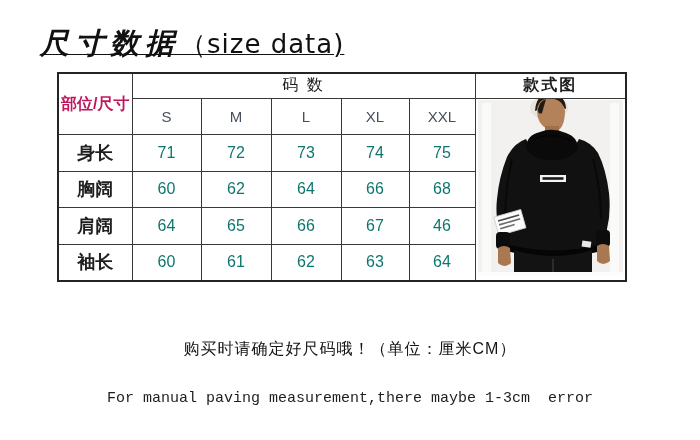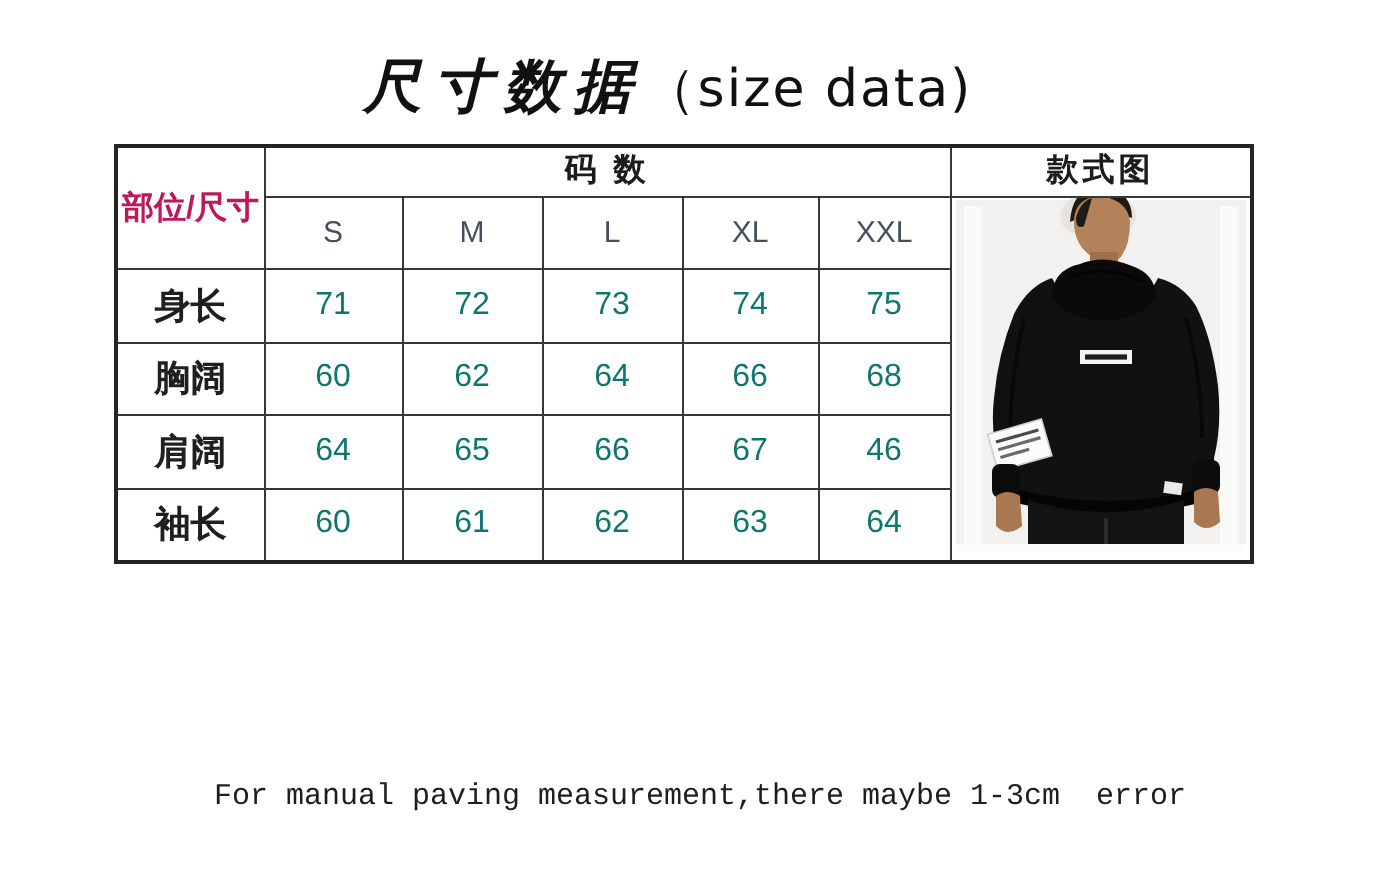--- a/index.html
+++ b/index.html
@@ -10,25 +10,25 @@
     position: relative;
     overflow: hidden;
     color: #222;
   }
 
   
   .title {
     position: absolute;
     top: 24px; left: 0;
     width: 628px;
-    text-align: center;
     padding-left: 40px;
     box-sizing: border-box;
     white-space: nowrap;
     color: #111;
+    text-decoration: underline;
   }
   .title .t-cn {
     font-family: "DejaVu Serif", serif;
     font-weight: bold;
     font-style: italic;
     font-size: 29px;
     letter-spacing: 6px;
   }
   .title .t-en {
     font-family: "DejaVu Sans", sans-serif;
@@ -58,21 +58,21 @@
   tr.r-data  { height: 36px; }
 
   td.corner {
     font-size: 16px;
     font-weight: bold;
     color: #be185d;
     white-space: nowrap;
   }
   td.group {
     font-size: 16px;
-    font-weight: bold;
+    font-weight: normal;
     color: #1c1c1c;
     letter-spacing: 2px;
   }
   td.styleh {
     font-size: 16px;
     font-weight: bold;
     color: #1c1c1c;
     letter-spacing: 2px;
     font-family: Liberation Serif, serif;
   }
@@ -228,19 +228,20 @@
       <td class="val">60</td>
       <td class="val">61</td>
       <td class="val">62</td>
       <td class="val">63</td>
       <td class="val">64</td>
     </tr>
   </tbody>
 </table>
 
 <div class="footer-cn">
+  <div>购买时请确定好尺码哦！（单位：厘米CM）</div>
 </div>
 
 <div class="footer-en">
   <div>For manual paving measurement,there maybe 1-3cm  error</div>
   
   
 </div>
 
 </body></html>

